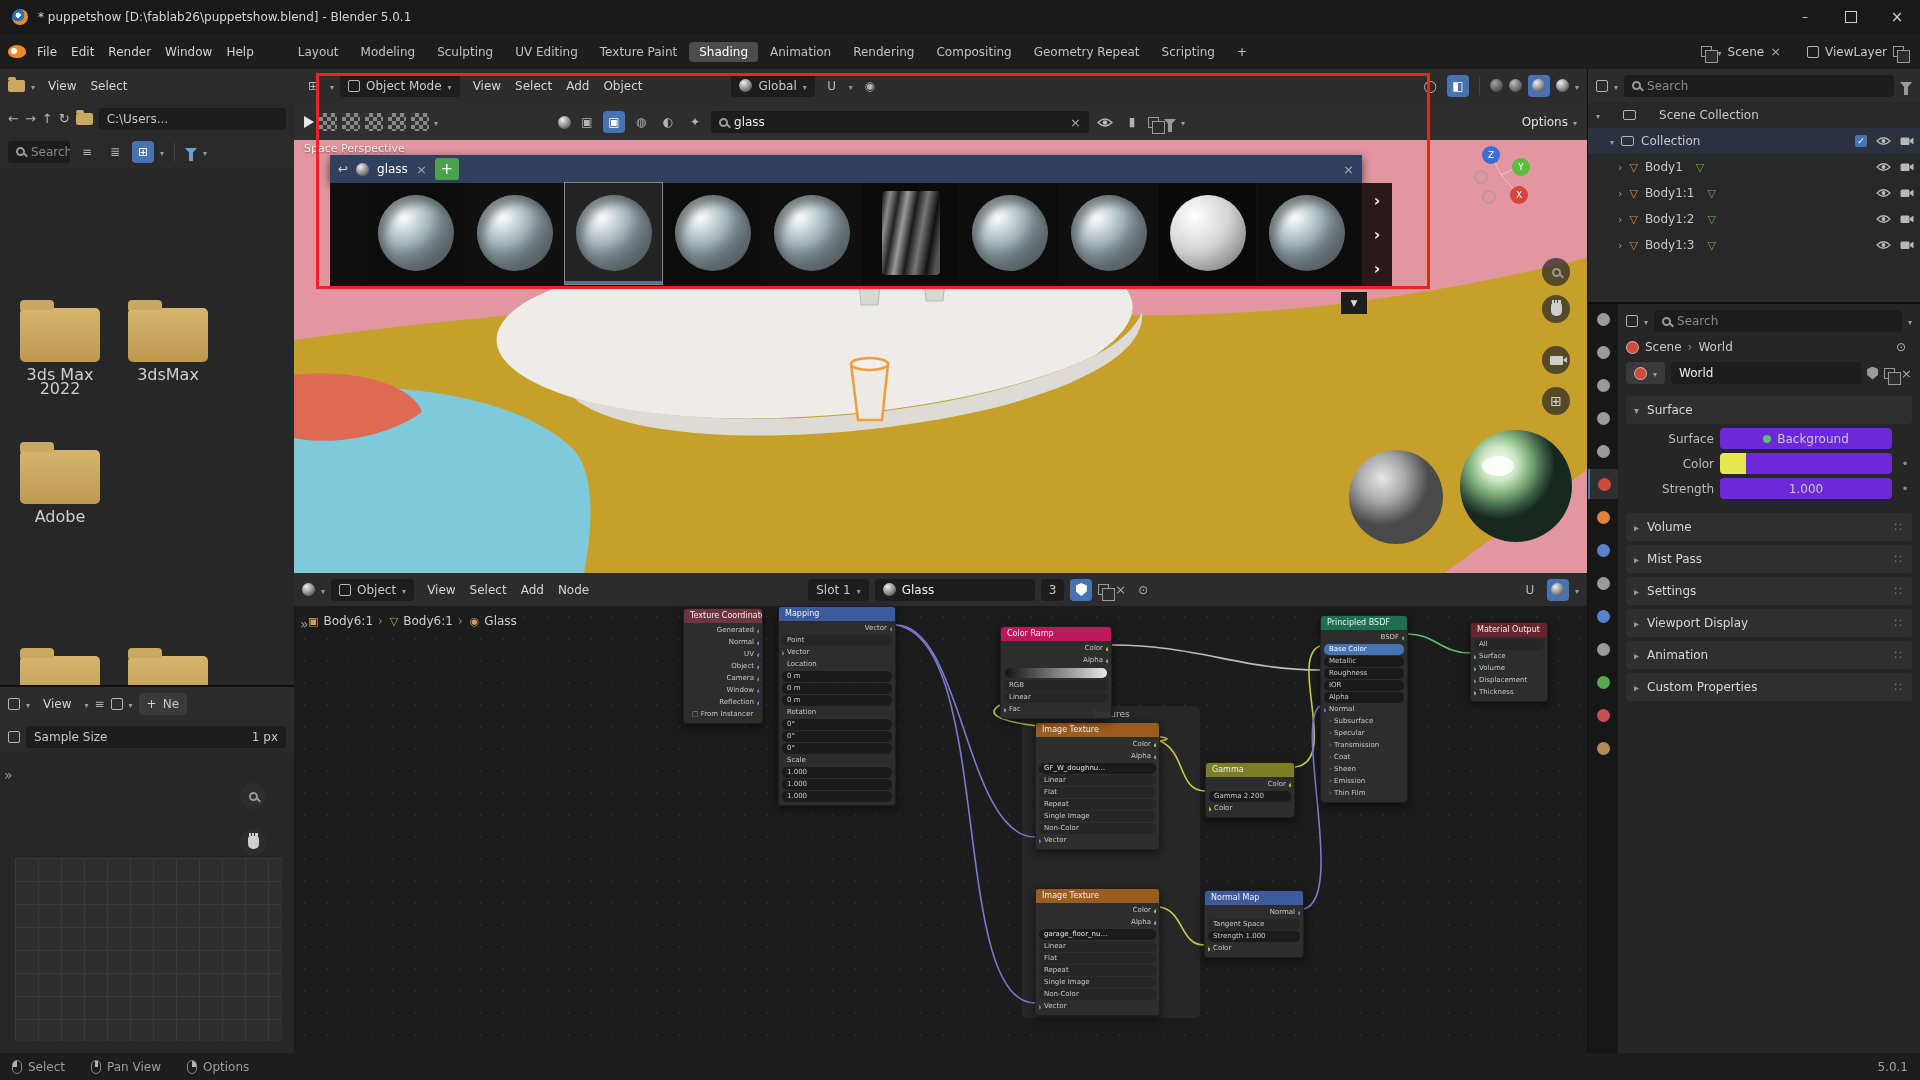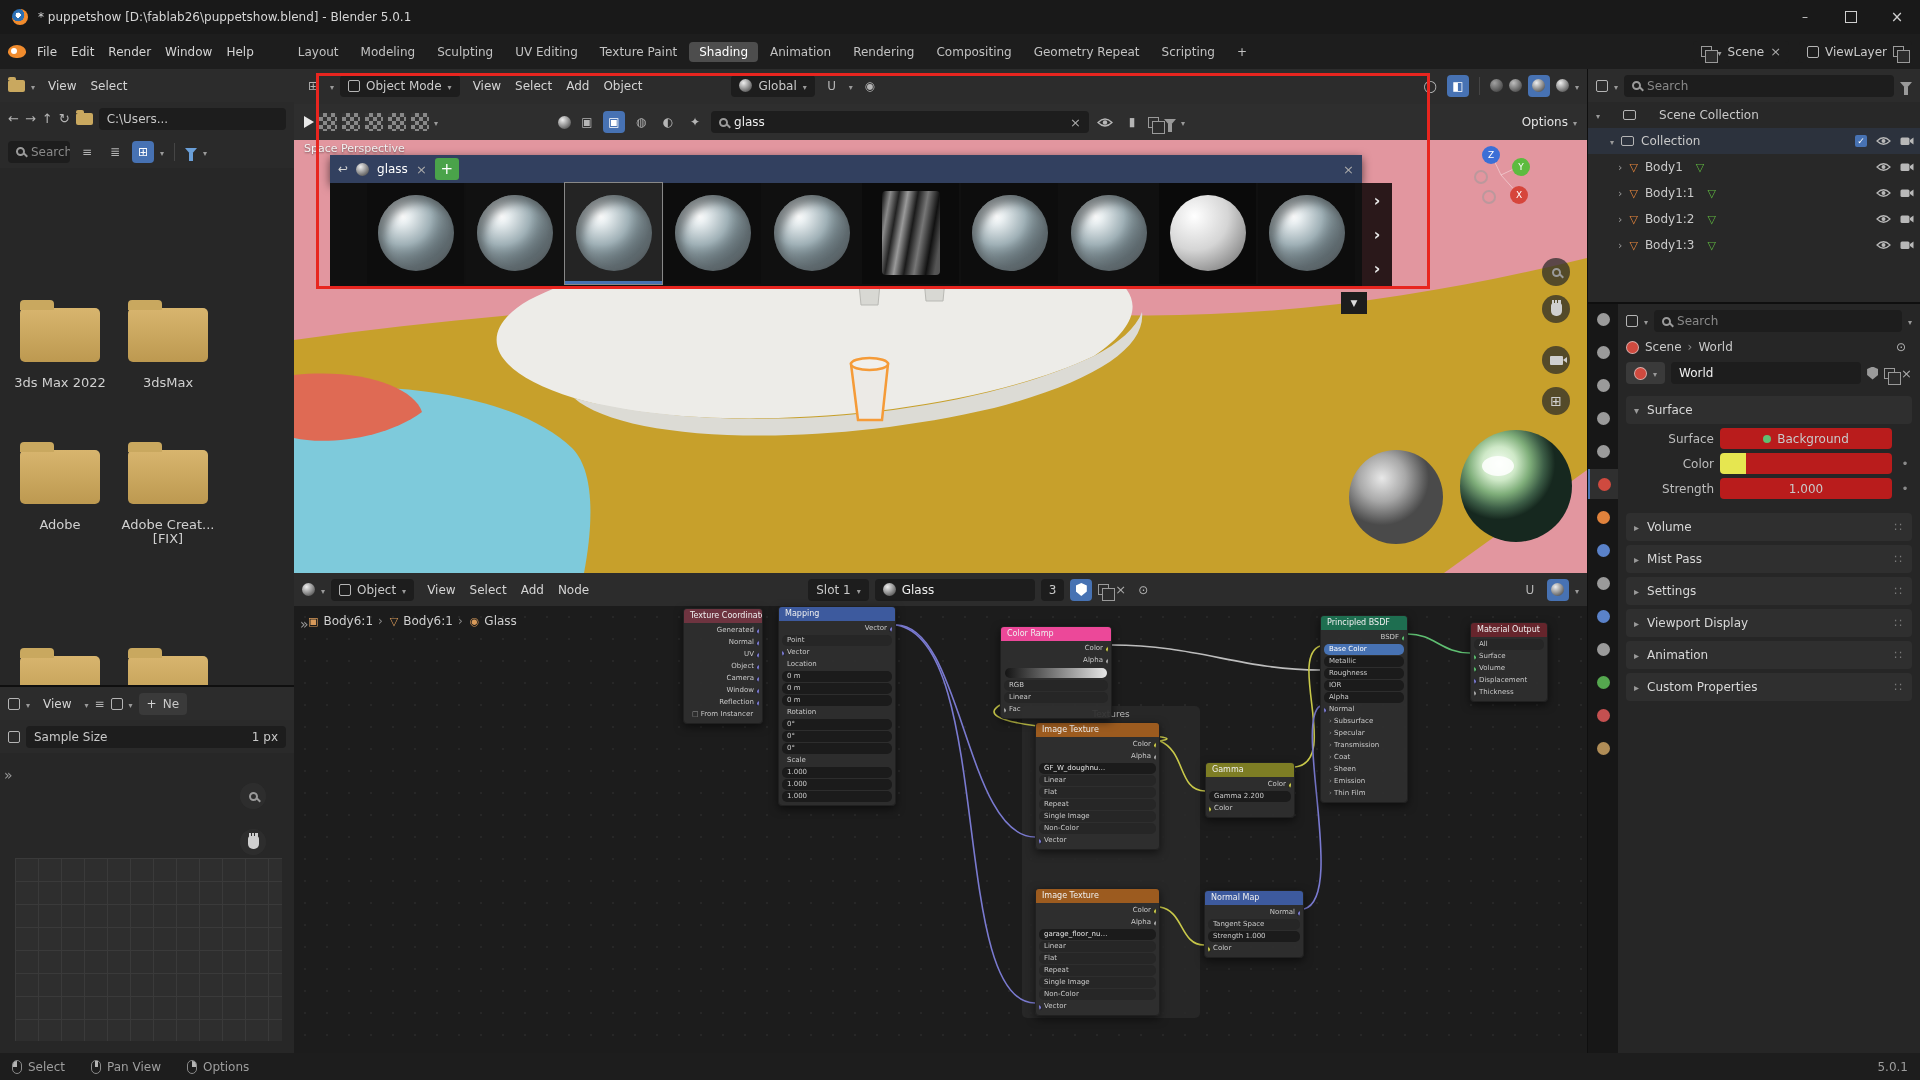--- a/index.html
+++ b/index.html
@@ -60,21 +60,21 @@
 
   
   #filebrowser { left:0; top:69px; width:294px; height:616px; background:#272727; }
   #filebrowser .rhdr { background:#2c2c2c; }
   .fold-ico { width:17px; height:12px; background:#c9a85f; border-radius:2px; position:relative; flex:none; }
   .fold-ico::before { content:""; position:absolute; top:-3px; left:0; width:8px; height:3px; background:#c9a85f; border-radius:2px 2px 0 0; }
   .folder { position:absolute; width:100px; text-align:center; }
   .folder .fico { width:80px; height:54px; margin:0 auto; border-radius:5px;
         background:linear-gradient(#d8b56e, #bd9950); position:relative; }
   .folder .fico::before { content:""; position:absolute; top:-8px; left:0; width:34px; height:10px; border-radius:4px 4px 0 0; background:#c9a85f; }
-  .folder .flabel { margin-top:14px; font-size:13px; line-height:14px; color:#d0d0d0; }
+  .folder .flabel { margin-top:6px; font-size:16px; line-height:14px; color:#d0d0d0; }
 
   
   #imageeditor { left:0; top:687px; width:294px; height:366px; background:#272727; }
   .imgrid { position:absolute; left:15px; top:171px; width:267px; height:183px; background:#2e2e2e;
         background-image:linear-gradient(#3a3a3a 1px, transparent 1px), linear-gradient(90deg,#3a3a3a 1px, transparent 1px);
         background-size:23px 23px; }
   .float-ico { position:absolute; width:26px; height:26px; border-radius:50%; background:#2f2f2fd9; display:flex; align-items:center; justify-content:center; }
   .hand { width:11px; height:13px; background:#cfcfcf; border-radius:3px 3px 5px 5px; position:relative; }
   .hand::before { content:""; position:absolute; top:-3px; left:1px; width:9px; height:4px;
         background:linear-gradient(90deg,#cfcfcf 0 2px, transparent 2px 3px, #cfcfcf 3px 5px, transparent 5px 6px, #cfcfcf 6px); }
@@ -126,21 +126,21 @@
   #shadereditor { left:294px; top:573px; width:1293px; height:480px; background:#1c1c1c; }
   #sh-canvas { position:absolute; left:0; top:33px; width:1293px; height:447px; background:#1c1c1c;
         background-image:radial-gradient(#272727 1px, transparent 1.5px); background-size:22px 22px; }
   .bcrumb { position:absolute; left:14px; top:8px; z-index:6; display:flex; align-items:center; gap:7px; color:#cfcfcf; }
   .bcrumb .bic { color:#d89a5a; font-size:11px; }
   .node { position:absolute; z-index:2; background:#2f2f2fee; border:1px solid #202020; border-radius:4px;
         box-shadow:0 3px 8px #0008; }
   .nhdr { height:14px; line-height:14px; font-size:8px; color:#efefef; padding:0 6px; border-radius:3px 3px 0 0;
         white-space:nowrap; overflow:hidden; }
   .hdr-input { background:#6e3440; } .hdr-vector { background:#3d5a9e; }
-  .hdr-texture { background:#9c5b1f; } .hdr-converter { background:#ec4899; }
+  .hdr-texture { background:#9c5b1f; } .hdr-converter { background:#be185d; }
   .hdr-color { background:#7d7d24; } .hdr-shader { background:#1e6e50; }
   .hdr-output { background:#66252c; }
   .nbody { padding:2px 0; }
   .nrow { height:11px; line-height:11px; font-size:7px; color:#c9c9c9; padding:0 5px; margin:0 3px 1px;
         border-radius:5px; position:relative; white-space:nowrap; overflow:hidden; }
   .nrow.out { text-align:right; }
   .nrow.out::after, .nrow.in::before { content:""; position:absolute; top:3px; width:5px; height:5px; border-radius:50%; border:1px solid #151515; background:#a8a8a8; }
   .nrow.out::after { right:-4px; } .nrow.in::before { left:-4px; }
   .nrow.sy::after, .nrow.sy::before { background:#c9c94a; }
   .nrow.sp::after, .nrow.sp::before { background:#7a7ad0; }
@@ -175,21 +175,21 @@
 
   
   #properties { left:1588px; top:304px; width:332px; height:749px; background:#262626; }
   #tabstrip { position:absolute; left:0; top:0; width:30px; height:749px; background:#171717; }
   .tab { width:30px; height:30px; display:flex; align-items:center; justify-content:center; margin-bottom:3px; }
   .tab.active { background:#2f2f2f; border-left:2px solid #4772b3; }
   .tab .ti { width:13px; height:13px; border-radius:50%; }
   #prop-content { position:absolute; left:30px; top:0; width:302px; height:749px; padding:6px 8px; }
   .prop-row { display:flex; align-items:center; margin-bottom:4px; gap:6px; }
   .plabel { width:88px; text-align:right; color:#bdbdbd; flex:none; }
-  .pfield { background:#b91c1c; border-radius:4px; height:21px; display:flex; align-items:center; justify-content:center; padding:0 8px; gap:6px; }
+  .pfield { background:#6d28d9; border-radius:4px; height:21px; display:flex; align-items:center; justify-content:center; padding:0 8px; gap:6px; }
   .panel-hdr { background:#2f2f2f; border-radius:4px; height:28px; display:flex; align-items:center; gap:8px; padding:0 8px; margin-bottom:4px; color:#d8d8d8; }
   .panel-hdr .ar::after { content:"▸"; color:#9a9a9a; font-size:10px; }
   .panel-hdr.open .ar::after { content:"▾"; }
   .swatch { width:26px; height:21px; border-radius:4px 0 0 4px; background:#e6e650; flex:none; }
   .gdot { width:8px; height:8px; border-radius:50%; background:#5fbf72; flex:none; }
   .globe { width:13px; height:13px; border-radius:50%; background:#cf4a3f; border:1px solid #e0e0e0aa; flex:none; }
 
   
   #statusbar { left:0; top:1053px; width:1920px; height:27px; background:#1d1d1d; display:flex; align-items:center; padding:0 12px; gap:26px; color:#9e9e9e; }
   .mouse { width:10px; height:14px; border:1px solid #8a8a8a; border-radius:5px; position:relative; flex:none; margin-right:6px; }
@@ -295,24 +295,20 @@
       <div class="folder" style="left: 118px; top: 140px;">
         <div class="fico"></div>
         <div class="flabel">3dsMax</div>
       </div>
 
       <div class="folder" style="left: 10px; top: 282px;">
         <div class="fico"></div>
         <div class="flabel">Adobe</div>
       </div>
 
-      <div class="folder" style="left: 118px; top: 282px;">
-        <div class="fico"></div>
-        <div class="flabel">Adobe Creat... [FIX]</div>
-      </div>
 
       <div class="folder" style="left: 10px; top: 488px;">
         <div class="fico"></div>
         <div class="flabel"></div>
       </div>
 
       <div class="folder" style="left: 118px; top: 488px;">
         <div class="fico"></div>
         <div class="flabel"></div>
       </div>

